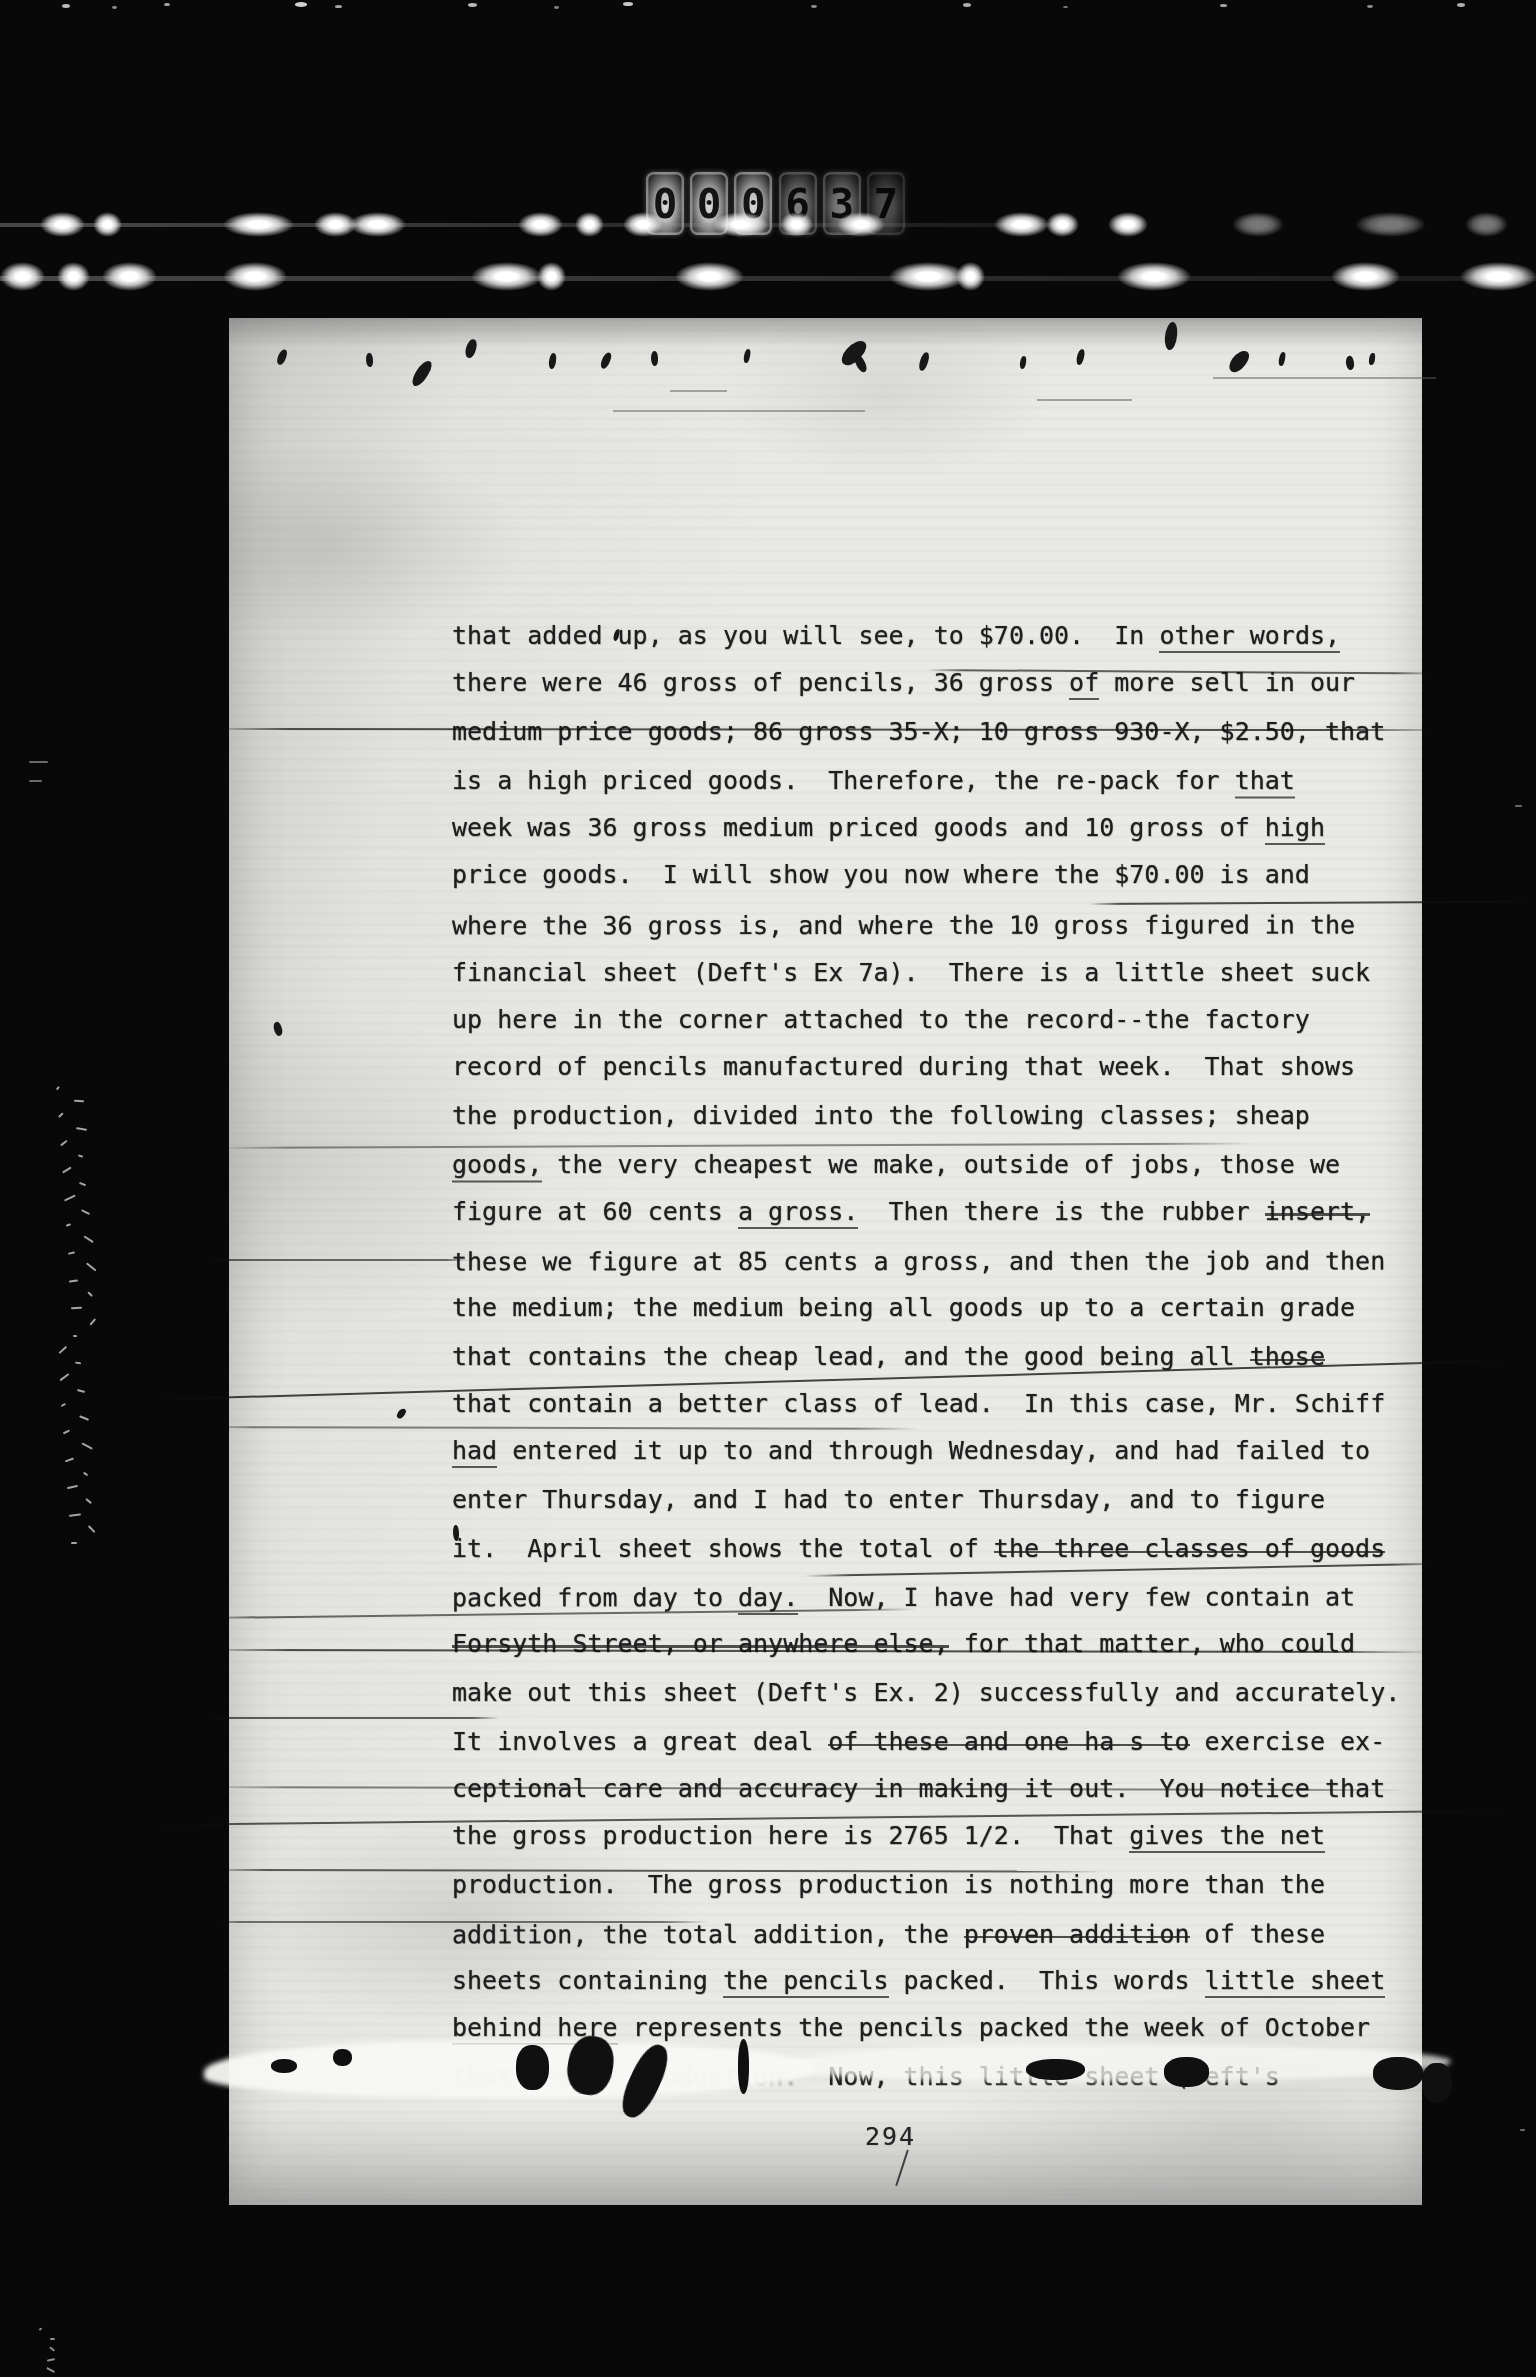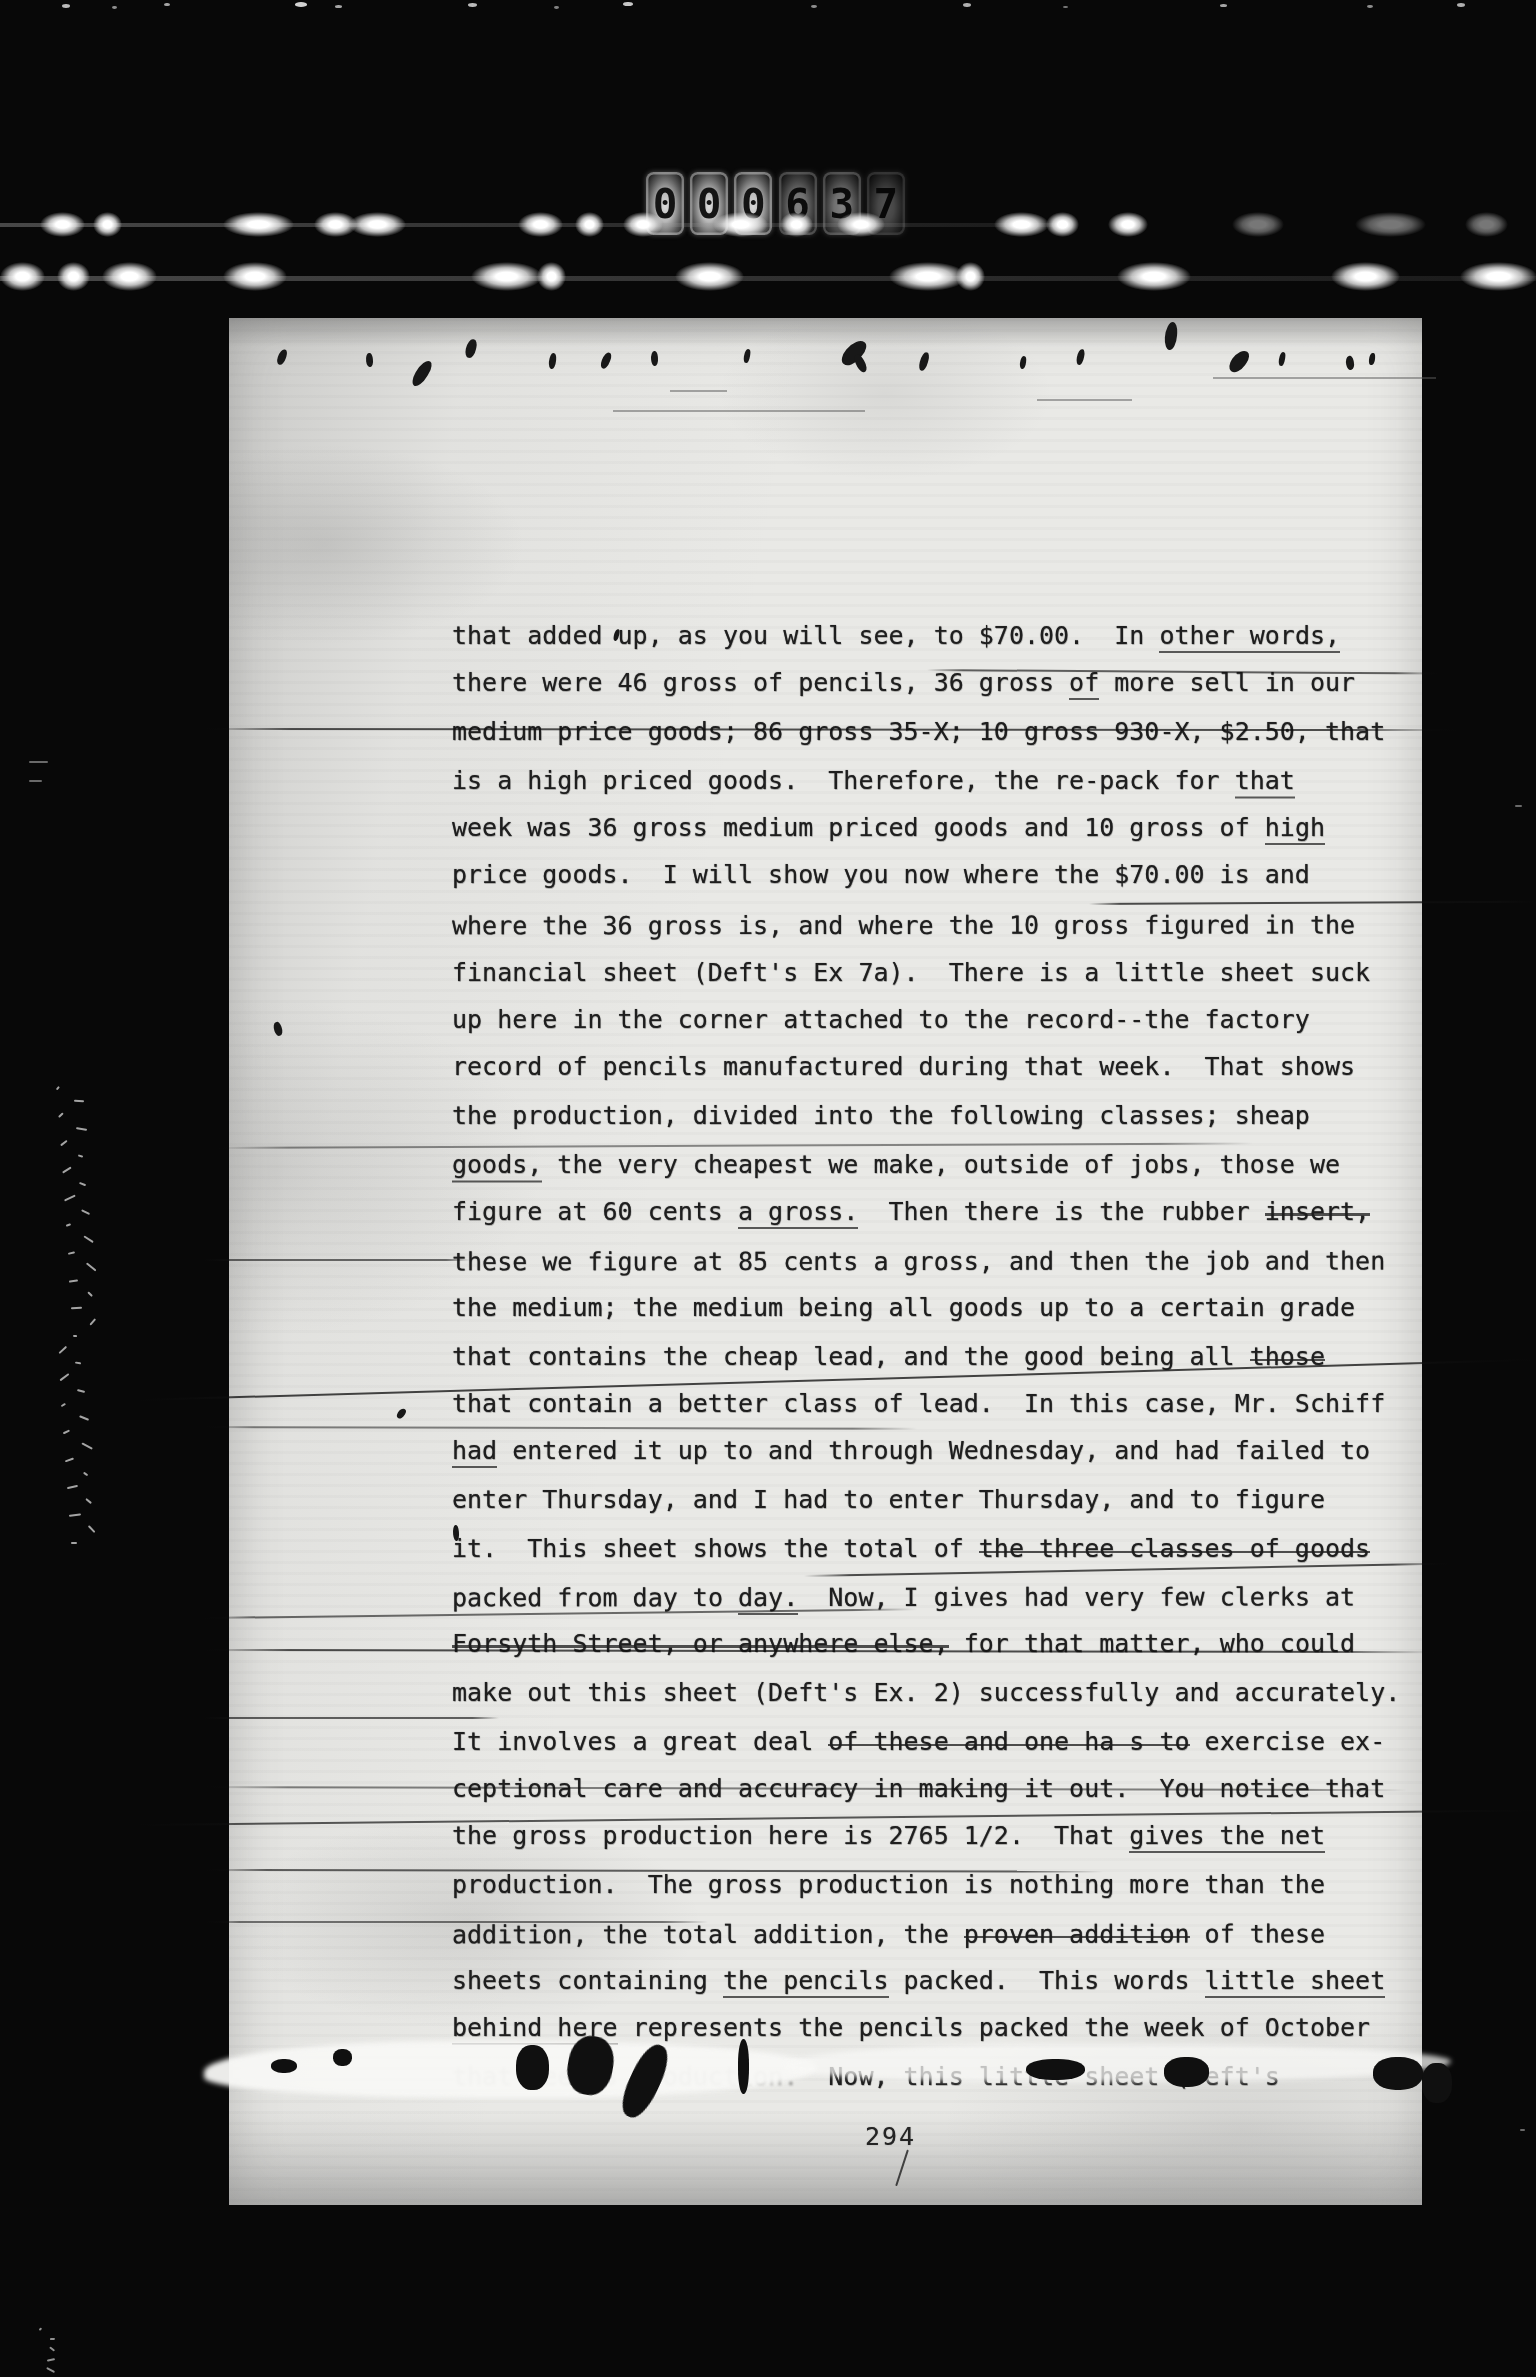--- a/index.html
+++ b/index.html
@@ -108,22 +108,22 @@
       <div class="tline" style="top: 432px;"><span>record of pencils manufactured during that week.  That shows</span></div>
       <div class="tline" style="top: 480px;"><span>the production, divided into the following classes; sheap</span></div>
       <div class="tline" style="top: 528px;"><span class="seg-u">goods,</span><span> the very cheapest we make, outside of jobs, those we</span></div>
       <div class="tline" style="top: 576px;"><span>figure at 60 cents </span><span class="seg-u">a gross.</span><span>  Then there is the rubber </span><span class="seg-s">insert,</span></div>
       <div class="tline" style="top: 624px;"><span>these we figure at 85 cents a gross, and then the job and then</span></div>
       <div class="tline" style="top: 672px;"><span>the medium; the medium being all goods up to a certain grade</span></div>
       <div class="tline" style="top: 720px;"><span>that contains the cheap lead, and the good being all </span><span class="seg-s">those</span></div>
       <div class="tline" style="top: 768px;"><span>that contain a better class of lead.  In this case, Mr. Schiff</span></div>
       <div class="tline" style="top: 816px;"><span class="seg-u">had</span><span> entered it up to and through Wednesday, and had failed to</span></div>
       <div class="tline" style="top: 864px;"><span>enter Thursday, and I had to enter Thursday, and to figure</span></div>
-      <div class="tline" style="top: 912px;"><span>it.  This sheet shows the total of </span><span class="seg-s">the three classes of goods</span></div>
-      <div class="tline" style="top: 960px;"><span>packed from day to </span><span class="seg-u">day.</span><span>  Now, I gives had very few clerks at</span></div>
+      <div class="tline" style="top: 912px;"><span>it.  April sheet shows the total of </span><span class="seg-s">the three classes of goods</span></div>
+      <div class="tline" style="top: 960px;"><span>packed from day to </span><span class="seg-u">day.</span><span>  Now, I have had very few contain at</span></div>
       <div class="tline" style="top: 1009px;"><span class="seg-s">Forsyth Street, or anywhere else,</span><span> for that matter, who could</span></div>
       <div class="tline" style="top: 1057px;"><span>make out this sheet (Deft's Ex. 2) successfully and accurately.</span></div>
       <div class="tline" style="top: 1105px;"><span>It involves a great deal </span><span class="seg-s">of these and one ha s to</span><span> exercise ex-</span></div>
       <div class="tline" style="top: 1153px;"><span>ceptional care and accuracy in making it out.  You notice that</span></div>
       <div class="tline" style="top: 1201px;"><span>the gross production here is 2765 1/2.  That </span><span class="seg-u">gives the net</span></div>
       <div class="tline" style="top: 1249px;"><span>production.  The gross production is nothing more than the</span></div>
       <div class="tline" style="top: 1297px;"><span>addition, the total addition, the </span><span class="seg-s">proven addition</span><span> of these</span></div>
       <div class="tline" style="top: 1345px;"><span>sheets containing </span><span class="seg-u">the pencils</span><span> packed.  This words </span><span class="seg-u">little sheet</span></div>
       <div class="tline" style="top: 1393px;"><span class="seg-u">behind here</span><span> represents the pencils packed the week of October</span></div>
       <div class="tline" style="top: 1441px;"><span class="seg-f">that week's production.</span><span>  Now, this little sheet (Deft's</span></div>

